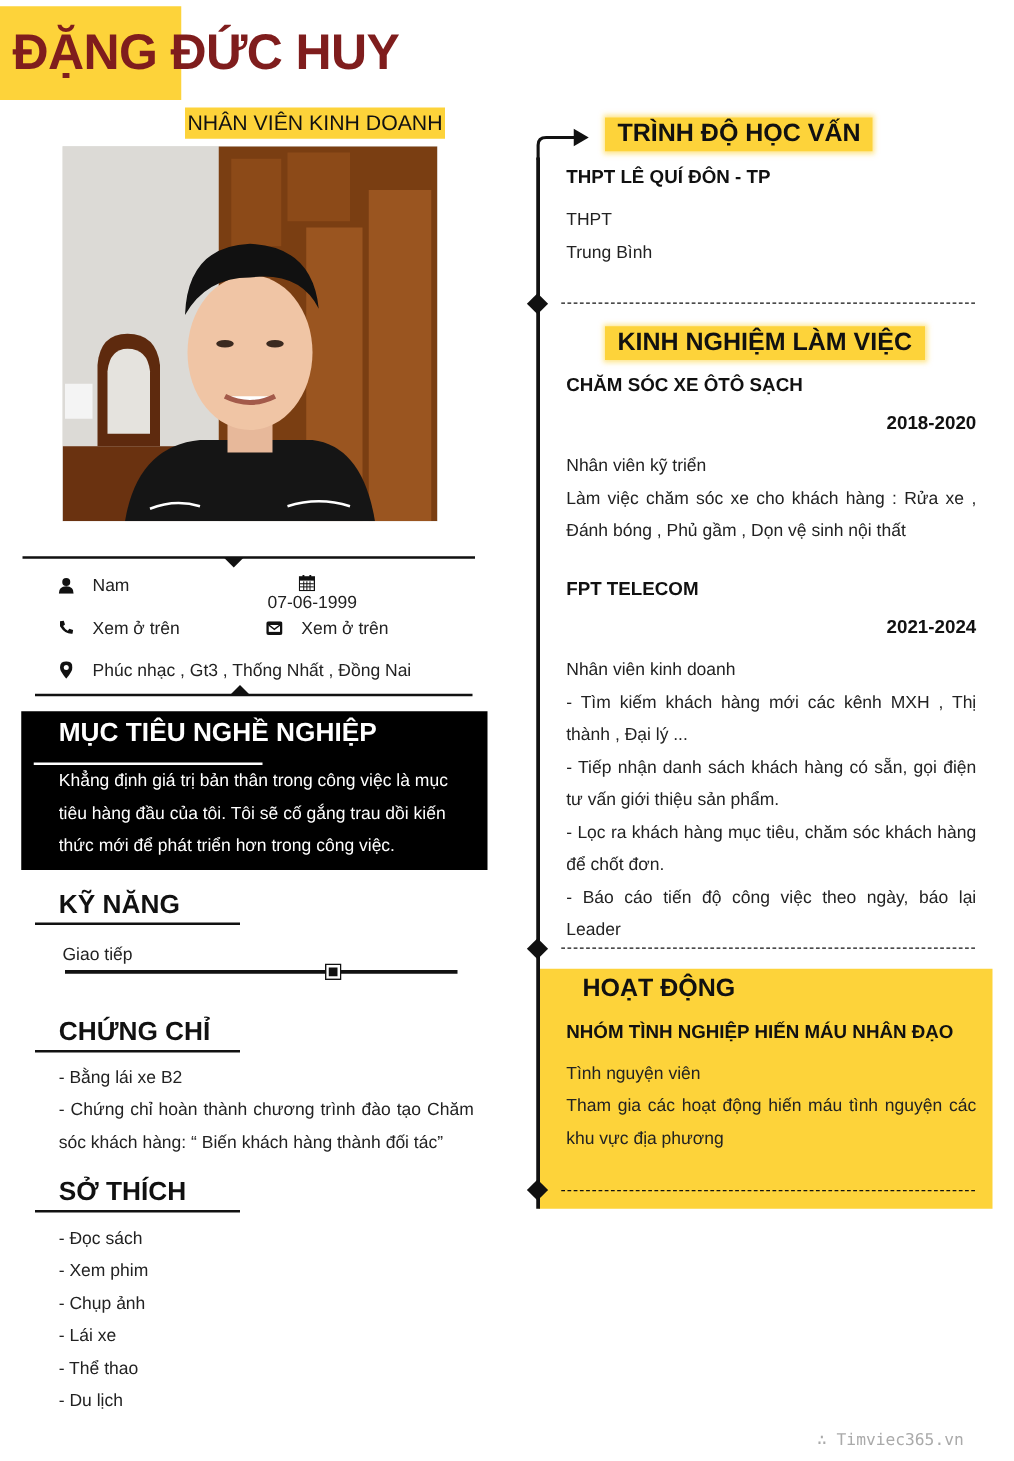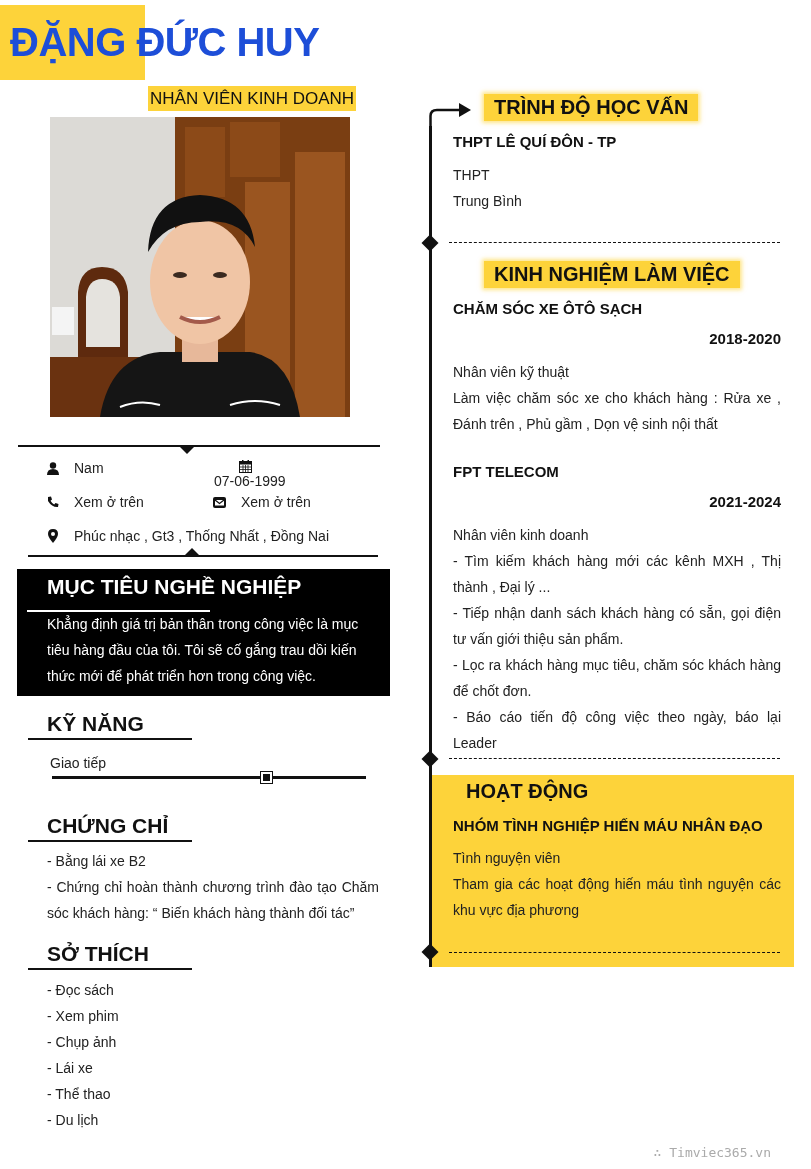--- a/index.html
+++ b/index.html
@@ -1,20 +1,20 @@
 <!DOCTYPE html>
 <html><head>
 <meta charset="utf-8">
 <style>
   * { margin:0; padding:0; box-sizing:border-box; }
   body { width:811px; height:1169px; background:#fff; position:relative; overflow:hidden;
          font-family:"Liberation Sans", "DejaVu Sans", sans-serif; color:#111; }
   .abs { position:absolute; }
   .name-bg { left:0; top:5px; width:145px; height:75px; background:#fdd33a; }
-  .name { left:10px; top:20px; font-size:40px; font-weight:bold; letter-spacing:-0.5px; color:#1d4ed8; white-space:nowrap; }
+  .name { left:10px; top:20px; font-size:40px; font-weight:bold; letter-spacing:-0.5px; color:#7f1d1d; white-space:nowrap; }
   .job { left:148px; top:86px; height:25px; background:#fdd33a; font-size:17px; padding:2px 2px 0 2px; line-height:22px; color:#111; }
   .photo { left:50px; top:117px; width:300px; height:300px; overflow:hidden; background:#d9d7d2; }
   .divider { height:2px; background:#111; }
   .tri-down { width:0; height:0; border-left:8px solid transparent; border-right:8px solid transparent; border-top:8px solid #111; }
   .tri-up { width:0; height:0; border-left:8px solid transparent; border-right:8px solid transparent; border-bottom:8px solid #111; }
   .info-row { font-size:14px; color:#222; display:flex; align-items:center; white-space:nowrap; }
   .info-row .ico { width:27px; display:inline-flex; justify-content:center; margin-right:0; }
   .info-row .ico svg { display:block; }
   .info-row .txt { margin-left:0; }
   .objective { left:17px; top:569px; width:373px; height:127px; background:#000; color:#fff; }
@@ -163,22 +163,22 @@
 <div class="abs brush" style="left:484px; top:94px;">TRÌNH ĐỘ HỌC VẤN</div>
 <div class="abs org" style="left:453px; top:133px;">THPT LÊ QUÍ ĐÔN - TP</div>
 <div class="abs list-text" style="left:453px; top:162px;">THPT</div>
 <div class="abs list-text" style="left:453px; top:188px;">Trung Bình</div>
 <div class="abs diamond" style="left:424px; top:237px;"></div>
 <div class="abs dash" style="left:449px; top:242px; width:331px;"></div>
 
 <div class="abs brush" style="left:484px; top:261px;">KINH NGHIỆM LÀM VIỆC</div>
 <div class="abs org" style="left:453px; top:300px;">CHĂM SÓC XE ÔTÔ SẠCH</div>
 <div class="abs year" style="left:600px; top:330px; width:181px;">2018-2020</div>
-<div class="abs list-text" style="left:453px; top:359px;">Nhân viên kỹ thuật</div>
-<div class="abs list-text just" style="left:453px; top:385px; width:328px;">Làm việc chăm sóc xe cho khách hàng : Rửa xe , Đánh trên , Phủ gầm , Dọn vệ sinh nội thất</div>
+<div class="abs list-text" style="left:453px; top:359px;">Nhân viên kỹ triển</div>
+<div class="abs list-text just" style="left:453px; top:385px; width:328px;">Làm việc chăm sóc xe cho khách hàng : Rửa xe , Đánh bóng , Phủ gầm , Dọn vệ sinh nội thất</div>
 
 <div class="abs org" style="left:453px; top:463px;">FPT TELECOM</div>
 <div class="abs year" style="left:600px; top:493px; width:181px;">2021-2024</div>
 <div class="abs list-text" style="left:453px; top:522px;">Nhân viên kinh doanh</div>
 <div class="abs list-text just" style="left:453px; top:548px; width:328px;">
   <div>- Tìm kiếm khách hàng mới các kênh MXH , Thị thành , Đại lý ...</div>
   <div>- Tiếp nhận danh sách khách hàng có sẵn, gọi điện tư vấn giới thiệu sản phẩm.</div>
   <div>- Lọc ra khách hàng mục tiêu, chăm sóc khách hàng để chốt đơn.</div>
   <div>- Báo cáo tiến độ công việc theo ngày, báo lại Leader</div>
 </div>

